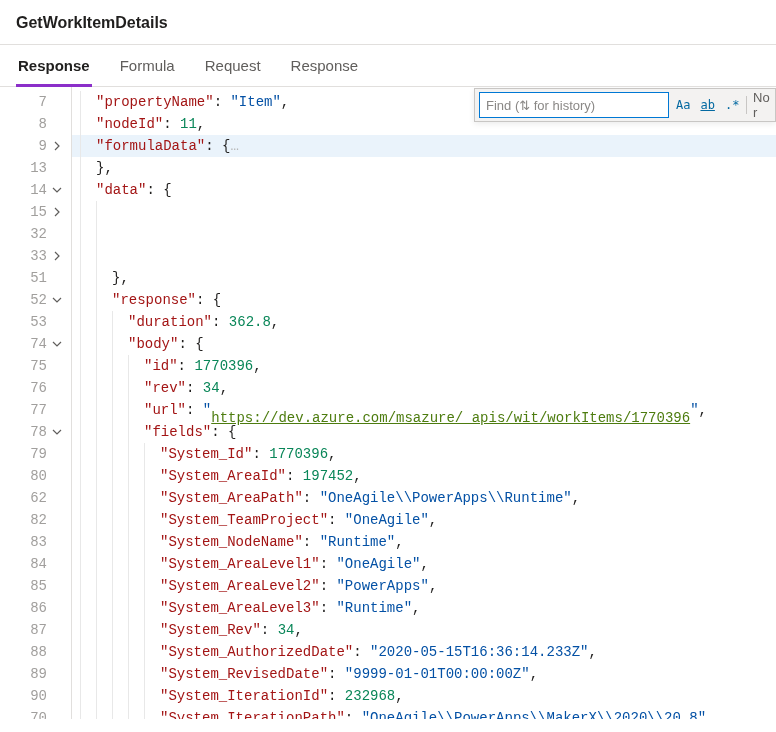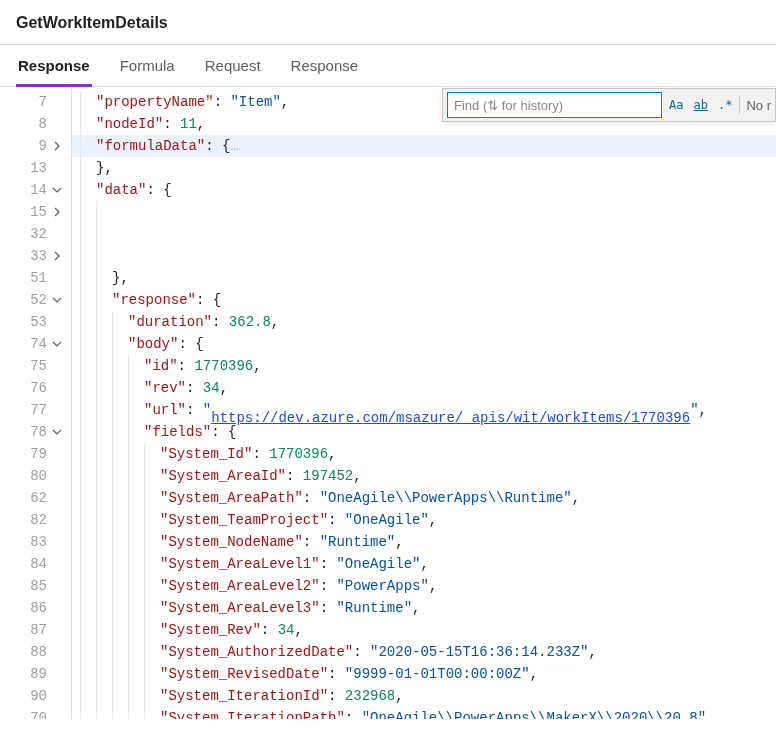--- a/index.html
+++ b/index.html
@@ -100,26 +100,26 @@
     border-left: 1px solid #e8e8e8;
     width: 16px;
     height: 22px;
     vertical-align: top;
   }
   .t-key { color: #a31515; }
   .t-str { color: #0451a5; }
   .t-num { color: #098658; }
   .t-punc { color: #201f1e; }
   .t-fold { color: #b5b5b5; }
-  .t-url { color: #1d4ed8; text-decoration: underline; cursor: pointer; margin-top: 16px; }
+  .t-url { color: #4d7c0f; text-decoration: underline; cursor: pointer; margin-top: 16px; }
   .find-bar {
     position: absolute;
     top: 1px;
     right: 0;
-    width: 334px;
+    width: 302px;
     height: 34px;
     background: #f3f2f1;
     border: 1px solid #c8c6c4;
     display: flex;
     align-items: center;
     padding: 2px 4px;
     gap: 4px;
     font-size: 13px;
     box-shadow: 0 2px 6px rgba(0,0,0,.08);
   }

